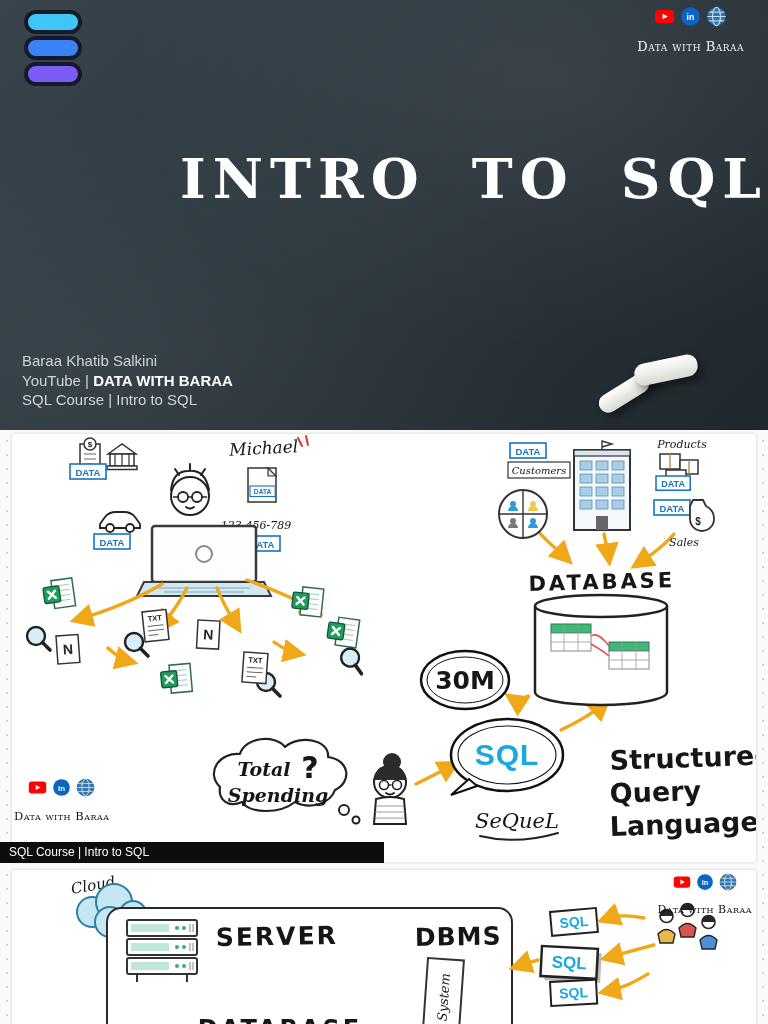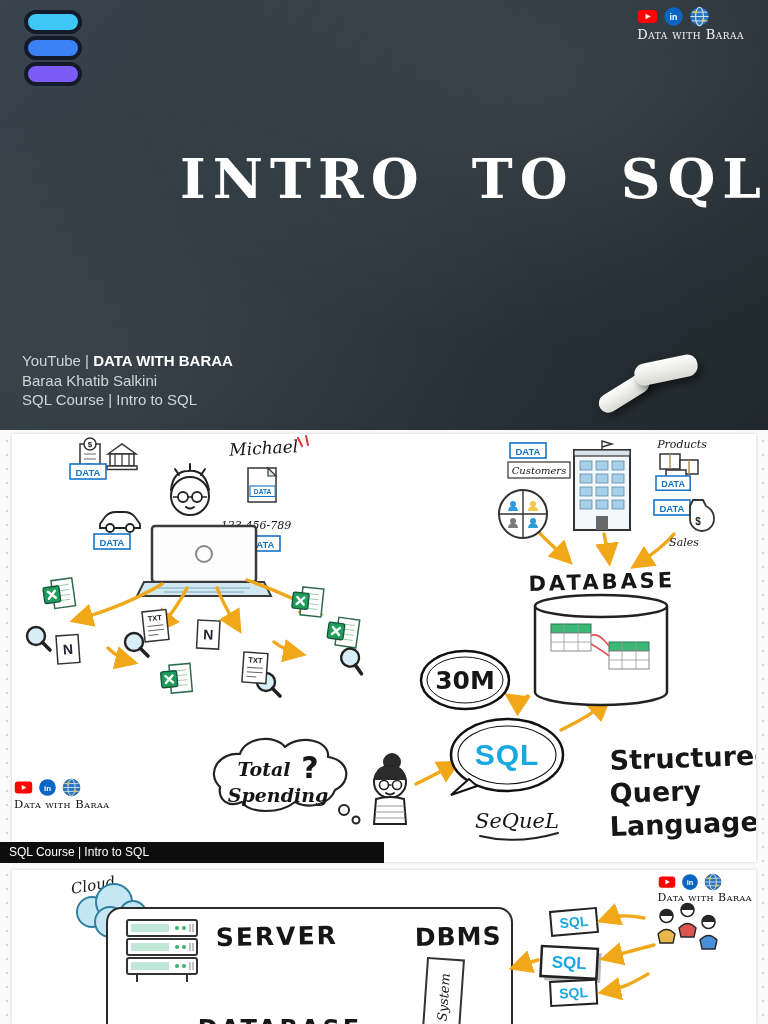--- a/index.html
+++ b/index.html
@@ -23,21 +23,21 @@
     position:absolute;left:0;right:0;top:146px;margin:0;text-align:right;
     font-family:"DejaVu Serif",serif;font-weight:bold;font-size:55px;
     letter-spacing:7px;word-spacing:20px;color:#ffffff;
   }
   .s1-footer{position:absolute;left:22px;top:351px;font-size:15px;line-height:19.5px;color:#cfd4d6;}
   .s1-footer .bold{color:#ffffff;font-weight:bold;}
   .chalk{position:absolute;background:linear-gradient(180deg,#ffffff,#d9d9d2);border-radius:10px;box-shadow:3px 5px 9px rgba(0,0,0,.5);}
   .chalk1{width:56px;height:19px;left:596px;top:384px;transform:rotate(-32deg);}
   .chalk2{width:64px;height:22px;left:634px;top:359px;transform:rotate(-12deg);}
   
-  .brand{position:absolute;display:flex;flex-direction:column;align-items:flex-start;gap:0;z-index:6;}
+  .brand{position:absolute;display:flex;flex-direction:column;align-items:center;gap:12px;z-index:6;}
   .brand-icons{display:flex;gap:5px;}
   .bi{width:21px;height:21px;display:block;}
   .brand-name{font-family:"DejaVu Serif",serif;font-variant:small-caps;letter-spacing:.5px;font-size:13px;color:#111;}
   .s1-brand{top:6px;right:24px;}
   .s1-brand .brand-name{color:#f4f4f4;}
   .s2-brand{left:14px;top:778px;}
   .s2-brand .bi{width:19px;height:19px;}
   .s2-brand .brand-name{font-size:11.5px;}
   .s3-brand{right:16px;top:873px;}
   .s3-brand .bi{width:18px;height:18px;}
@@ -85,22 +85,22 @@
             <circle cx="7.5" cy="7" r="1.7" fill="#f4c430"></circle>
             <circle cx="16.5" cy="16.5" r="1.7" fill="#f4c430"></circle>
           </svg>
       </div>
       <div class="brand-name">Data with Baraa</div>
     </div>
 
     <h1 class="s1-title">INTRO TO SQL</h1>
 
     <div class="s1-footer">
+      <div>Baraa Khatib Salkini</div>
       <div><span>YouTube | </span><span class="bold">DATA WITH BARAA</span></div>
-      <div>Baraa Khatib Salkini</div>
       <div>SQL Course | Intro to SQL</div>
     </div>
 
     <div class="chalk chalk1"></div>
     <div class="chalk chalk2"></div>
   </div>
 
   <div class="slide2">
     <svg width="744" height="428" viewBox="0 0 744 428">
       <defs>

